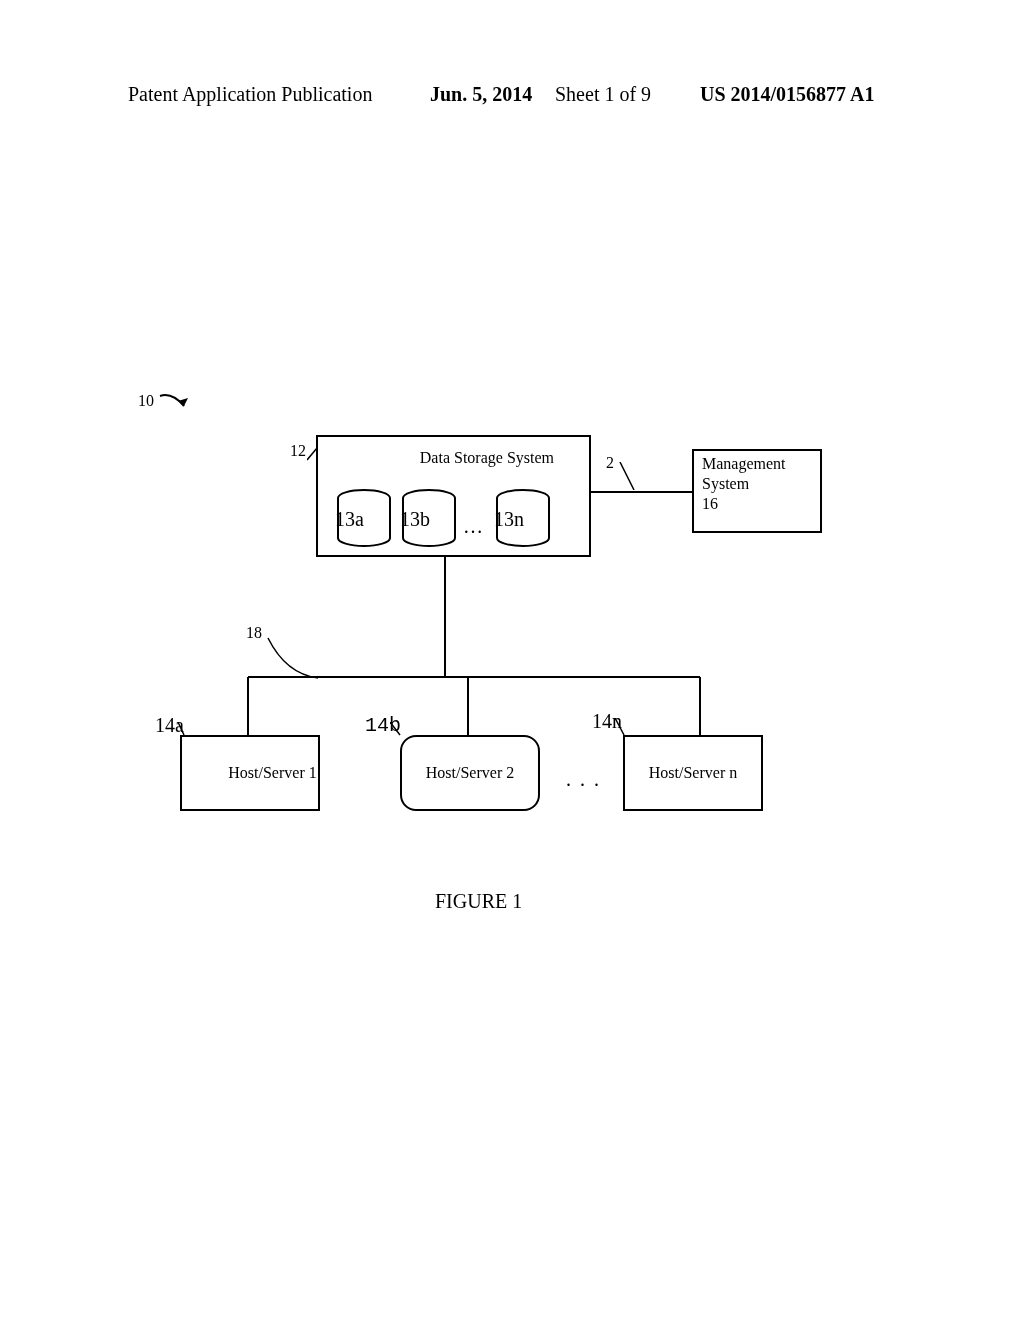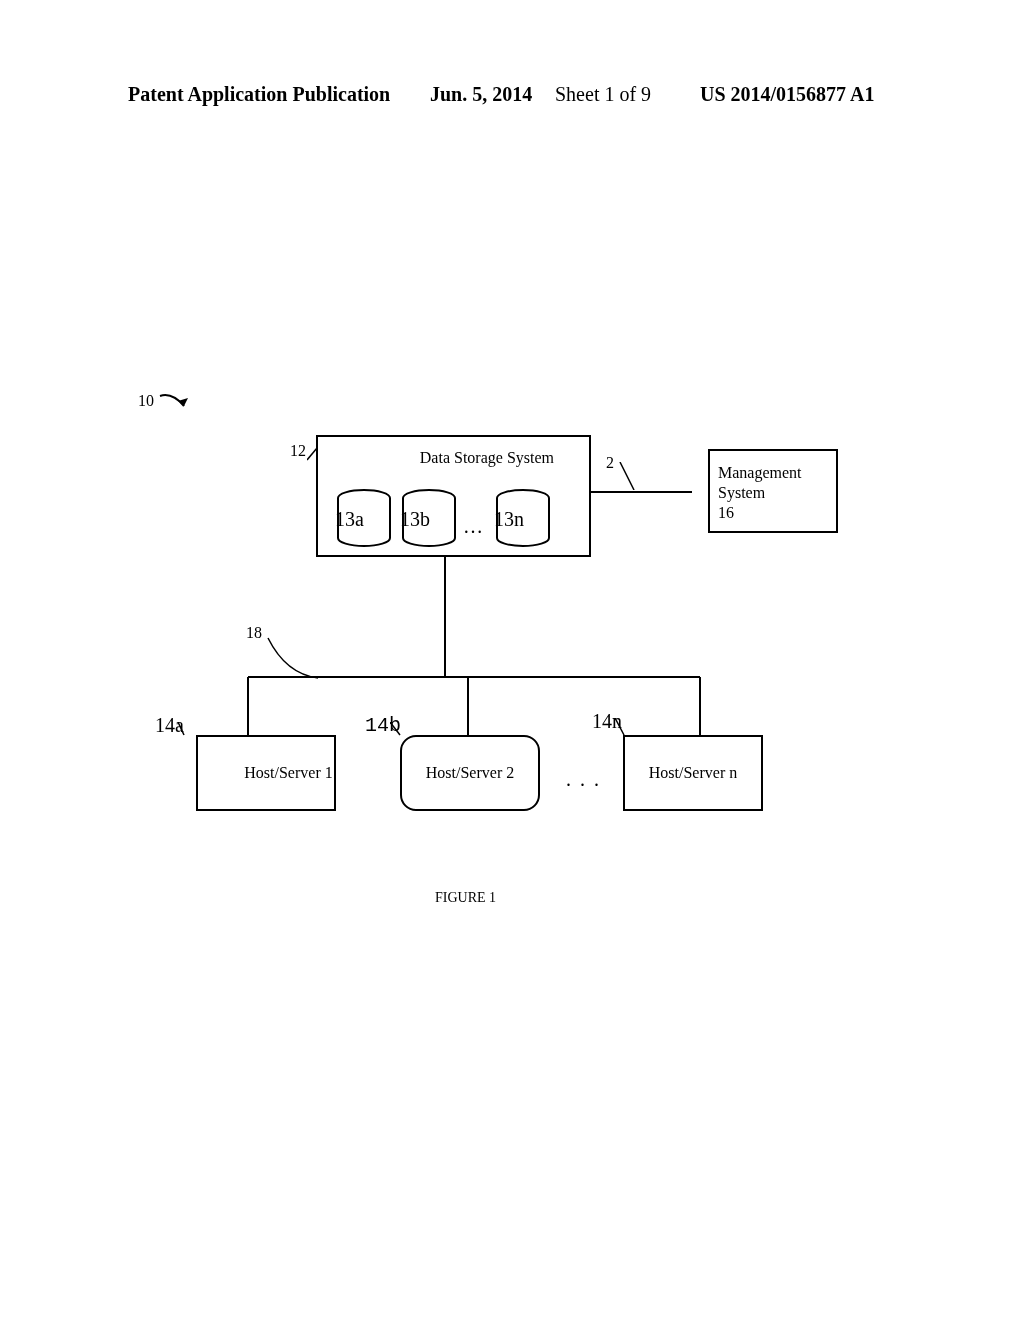--- a/index.html
+++ b/index.html
@@ -41,27 +41,27 @@
     width: 58px;
     height: 50px;
   }
   .disk-label {
     position: absolute;
     width: 58px;
     font-size: 20px;
     top: 20px;
   }
   .dots { font-size: 20px; letter-spacing: 2px; }
-  .fig-caption { font-size: 14px; }
+  .fig-caption { font-size: 20px; }
 </style>
 </head>
 <body>
 
 <div class="abs header">
-  <span class="abs" style="left:128px; font-weight:bold;">Patent Application Publication</span>
+  <span class="abs" style="left:128px; font-weight:normal;">Patent Application Publication</span>
   <span class="abs" style="left:430px; font-weight:bold;">Jun. 5, 2014</span>
   <span class="abs" style="left:555px;">Sheet 1 of 9</span>
   <span class="abs" style="left:700px; font-weight:bold;">US 2014/0156877 A1</span>
 </div>
 
 <div class="abs label" style="left:138px; top:392px;">10</div>
 <svg class="abs" style="left:158px; top:390px;" width="40" height="30">
   <path d="M2 6 Q 14 2 26 16" stroke="#000" stroke-width="2" fill="none"></path>
   <polygon points="26,16 30,8 20,11" fill="#000"></polygon>
 </svg>
@@ -94,21 +94,21 @@
 <div class="abs dots" style="left:463px; top:515px;">…</div>
 
 <div class="abs disk-wrap" style="left:494px; top:488px;">
   <svg class="disk" width="58" height="62">
     <ellipse cx="29" cy="10" rx="26" ry="8" fill="#fff" stroke="#000" stroke-width="2"></ellipse>
     <path d="M3 10 L3 50 A26 8 0 0 0 55 50 L55 10" fill="#fff" stroke="#000" stroke-width="2"></path>
   </svg>
   <div class="disk-label">13n</div>
 </div>
 
-<div class="abs box" style="left:708px; top:449px; width:130px; height:84px; padding:12px 8px; text-align:left;">
+<div class="abs box" style="left:692px; top:449px; width:130px; height:84px; padding:3px 8px; text-align:left;">
   <div class="label" style="line-height:1.25;">
     <div>Management</div>
     <div>System</div>
     <div>16</div>
   </div>
 </div>
 
 <svg class="abs" style="left:591px; top:490px;" width="101" height="4">
   <line x1="0" y1="2" x2="101" y2="2" stroke="#000" stroke-width="2"></line>
 </svg>
@@ -126,21 +126,21 @@
   <line x1="68" y1="120" x2="68" y2="178" stroke="#000" stroke-width="2"></line>
   <line x1="288" y1="120" x2="288" y2="178" stroke="#000" stroke-width="2"></line>
   <line x1="520" y1="120" x2="520" y2="178" stroke="#000" stroke-width="2"></line>
 </svg>
 
 <div class="abs label" style="left:246px; top:624px;">18</div>
 <svg class="abs" style="left:266px; top:634px;" width="60" height="50">
   <path d="M2 4 Q 20 40 52 44" stroke="#000" stroke-width="1.5" fill="none"></path>
 </svg>
 
-<div class="abs box center-text" style="left:196px; top:735px; width:140px; height:76px;padding-left:45px;">
+<div class="abs box center-text" style="left:180px; top:735px; width:140px; height:76px;padding-left:45px;">
   <span class="label">Host/Server 1</span>
 </div>
 <div class="abs small-label" style="left:155px; top:714px;">14a</div>
 <svg class="abs" style="left:178px; top:722px;" width="10" height="14">
   <line x1="0" y1="0" x2="6" y2="13" stroke="#000" stroke-width="1.5"></line>
 </svg>
 
 <div class="abs box center-text" style="left:400px; top:735px; width:140px; height:76px;border-radius:16px;">
   <span class="label">Host/Server 2</span>
 </div>

